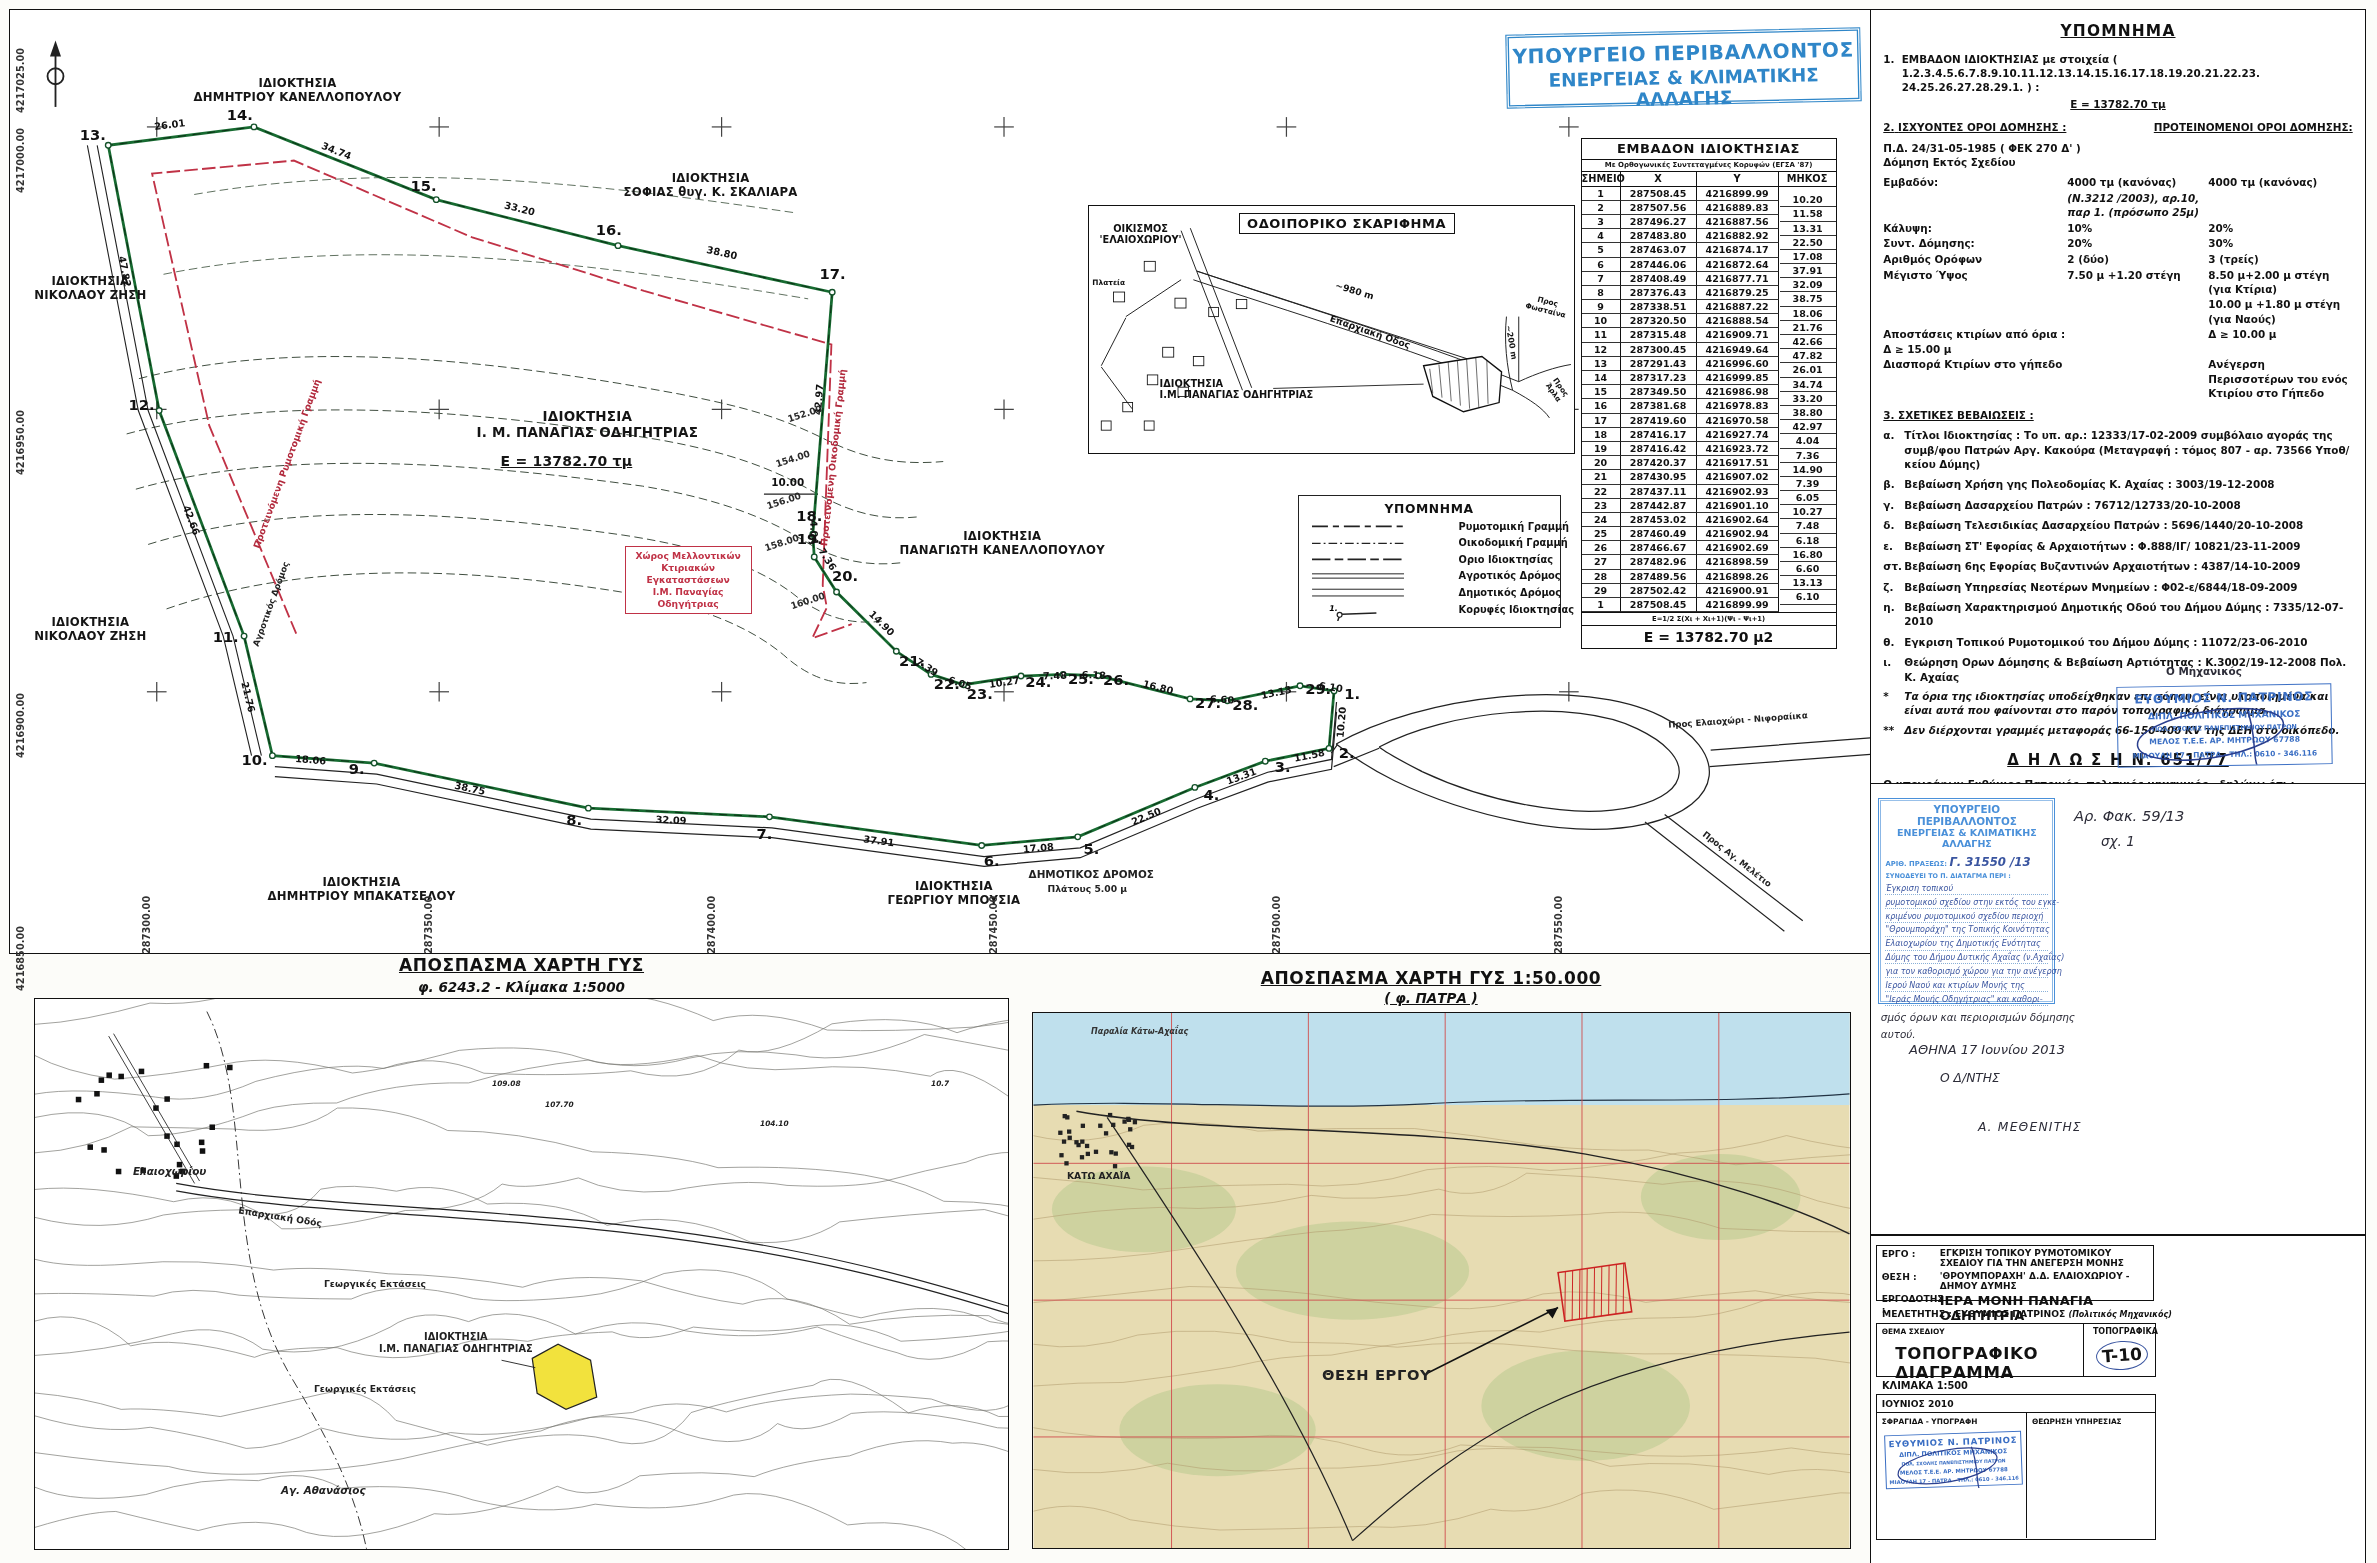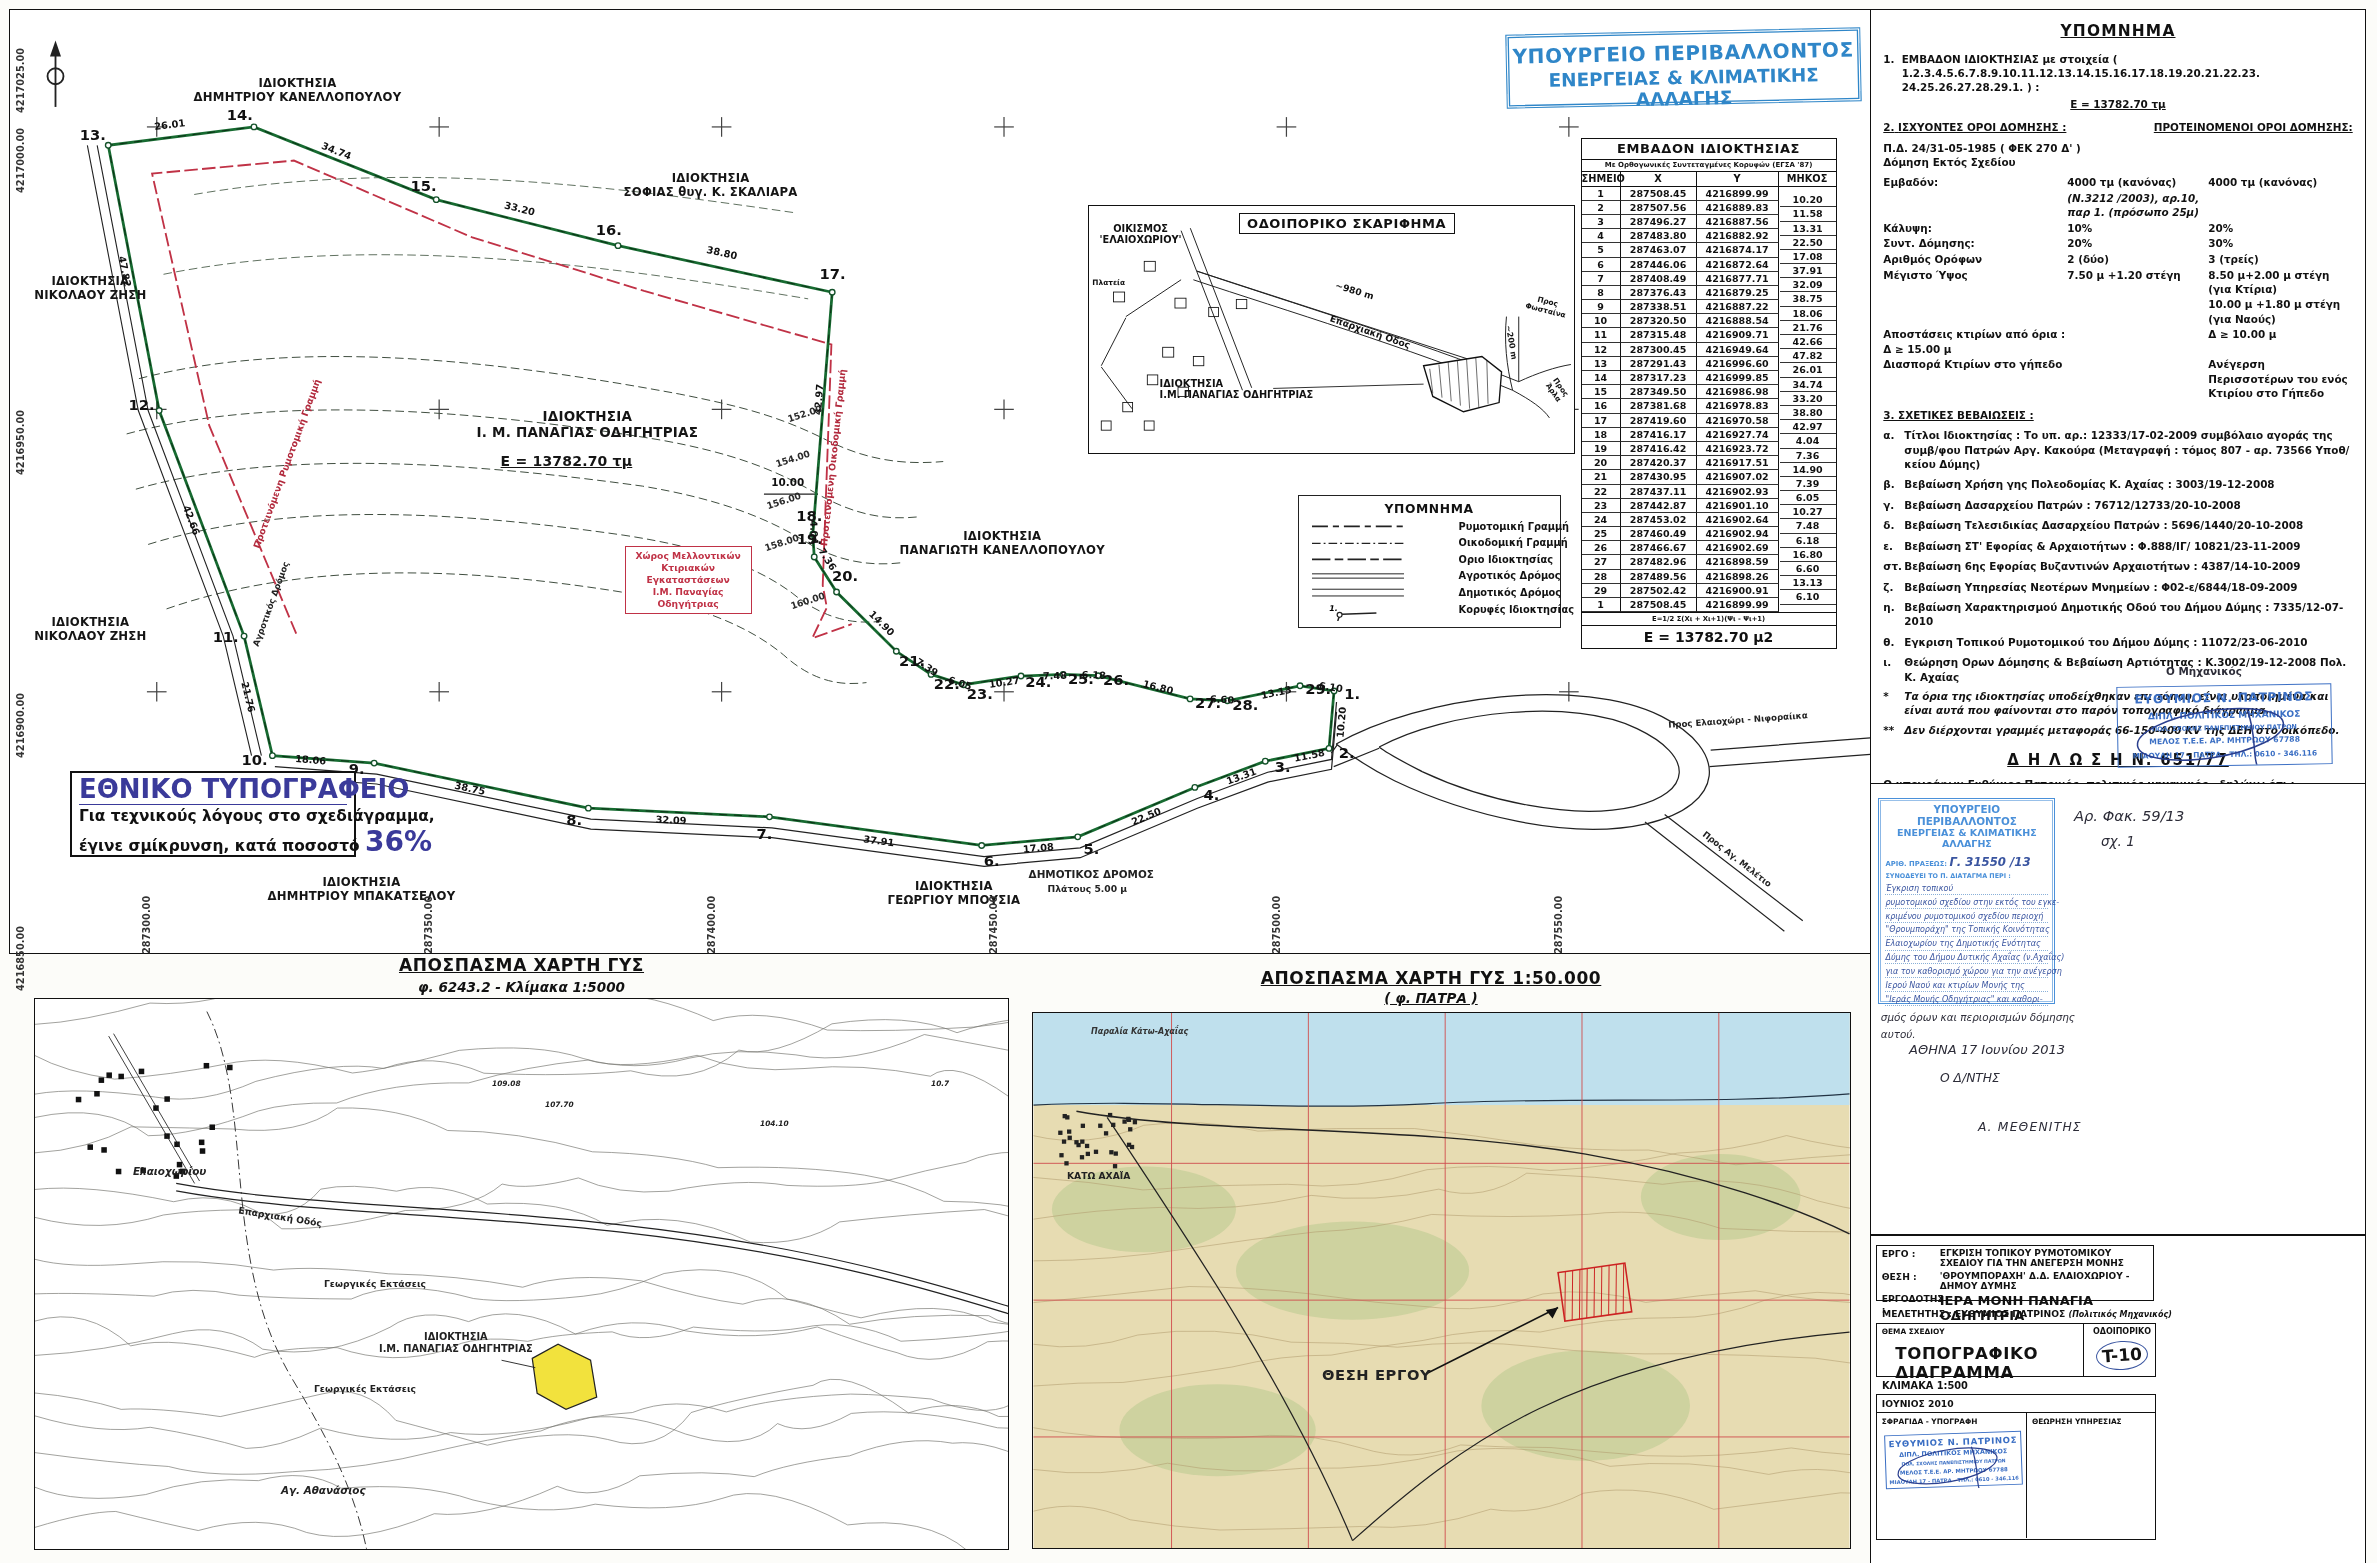--- a/index.html
+++ b/index.html
@@ -223,25 +223,20 @@
       <line x1="35" y1="112" x2="35" y2="18" stroke="#222" stroke-width="3"></line>
       <polygon points="35,4 26,30 44,30" fill="#222"></polygon>
       <circle cx="35" cy="62" r="13" fill="none" stroke="#222" stroke-width="3"></circle>
     </svg>
 
     <div class="blue-stamp" style="left:1496px;top:21.5px;width:353px;height:72px;transform:rotate(-1.2deg);box-shadow:0 0 0 1.2px #fff inset, 0 0 0 2.5px #2f86c8 inset;">
       <div style="font-size:20px;font-weight:bold;margin-top:8.6px;letter-spacing:0.6px;">ΥΠΟΥΡΓΕΙΟ ΠΕΡΙΒΑΛΛΟΝΤΟΣ</div>
       <div style="font-size:18.4px;font-weight:bold;margin-top:2.5px;">ΕΝΕΡΓΕΙΑΣ &amp; ΚΛΙΜΑΤΙΚΗΣ ΑΛΛΑΓΗΣ</div>
     </div>
 
-    <div class="abs" style="left:60px;top:761px;width:268px;height:75px;border:2.5px solid #111;background:#fff;padding:3.7px 7.4px;">
-      <div style="color:#3a3a9a;font-size:26px;font-weight:bold;border-bottom:1.8px solid #3a3a9a;line-height:1.05;white-space:nowrap;">ΕΘΝΙΚΟ ΤΥΠΟΓΡΑΦΕΙΟ</div>
-      <div style="font-size:15.4px;font-weight:bold;margin-top:2.5px;white-space:nowrap;">Για τεχνικούς λόγους στο σχεδιάγραμμα,</div>
-      <div style="font-size:15.4px;font-weight:bold;white-space:nowrap;"><span>έγινε σμίκρυνση, κατά ποσοστό</span> <span style="color:#3a3a9a;font-size:28px;">36%</span></div>
-    </div>
 
     <div id="legend">
       <div class="lt ctr b">ΥΠΟΜΝΗΜΑ</div>
       <div id="legend-items">
           <div class="leg-row">
             <div class="leg-sample"><svg width="92" height="8.6" viewBox="0 0 150 14">
                 <line x1="0" y1="7" x2="150" y2="7" stroke="#222" stroke-width="3" stroke-dasharray="26 8 10 8"></line>
               </svg></div>
             <div class="leg-label">Ρυμοτομική Γραμμή</div>
           </div>
@@ -749,21 +744,21 @@
           <span class="tb-val" style="font-size:13px;">ΙΕΡΑ  ΜΟΝΗ  ΠΑΝΑΓΙΑ  ΟΔΗΓΗΤΡΙΑ</span>
         </div>
     </div>
     <div class="abs" style="left:11px;top:72px;font-size:9.2px;font-weight:bold;">
       <span>ΜΕΛΕΤΗΤΗΣ : ΕΥΘΥΜΙΟΣ ΠΑΤΡΙΝΟΣ</span> <span style="font-style:italic;font-size:8px;">(Πολιτικός Μηχανικός)</span>
     </div>
     <div class="tb-box" style="left:4.9px;top:87px;width:278px;height:52px;">
       <div class="abs" style="left:4.9px;top:3.1px;font-size:7.4px;font-weight:bold;">ΘΕΜΑ ΣΧΕΔΙΟΥ</div>
       <div class="abs" style="left:18.4px;top:19.6px;font-size:16.6px;font-weight:bold;letter-spacing:0.6px;">ΤΟΠΟΓΡΑΦΙΚΟ  ΔΙΑΓΡΑΜΜΑ</div>
       <div class="abs" style="left:206px;top:0;width:0;height:52px;border-left:1.2px solid #111;"></div>
-      <div class="abs" style="left:216px;top:3.1px;font-size:8px;font-weight:bold;">ΟΔΟΙΠΟΡΙΚΟ</div>
+      <div class="abs" style="left:216px;top:3.1px;font-size:8px;font-weight:bold;">ΤΟΠΟΓΡΑΦΙΚΑ</div>
       <div class="abs" style="left:219px;top:17px;width:50px;height:27px;border:1.8px solid #3a55a0;border-radius:50%;transform:rotate(-4deg);text-align:center;line-height:26px;font-size:17px;font-weight:bold;">T-10</div>
     </div>
     <div class="abs" style="left:11px;top:144px;font-size:9.8px;font-weight:bold;">ΚΛΙΜΑΚΑ 1:500</div>
     <div class="tb-box" style="left:4.9px;top:158px;width:278px;height:144px;">
       <div class="abs" style="left:4.9px;top:2.5px;font-size:9.2px;font-weight:bold;">ΙΟΥΝΙΟΣ   2010</div>
       <div class="abs" style="left:0;top:17px;width:278px;height:0;border-top:1.2px solid #111;"></div>
       <div class="abs" style="left:149px;top:17px;width:0;height:126px;border-left:1.2px solid #111;"></div>
       <div class="abs" style="left:4.9px;top:22px;font-size:7.4px;font-weight:bold;">ΣΦΡΑΓΙΔΑ - ΥΠΟΓΡΑΦΗ</div>
       <div class="abs" style="left:155px;top:22px;font-size:7.4px;font-weight:bold;">ΘΕΩΡΗΣΗ  ΥΠΗΡΕΣΙΑΣ</div>
       <div class="eng-stamp" style="left:8.6px;top:38px;width:130px;transform:rotate(-2deg);padding:2.5px 2.5px 3.7px;">

